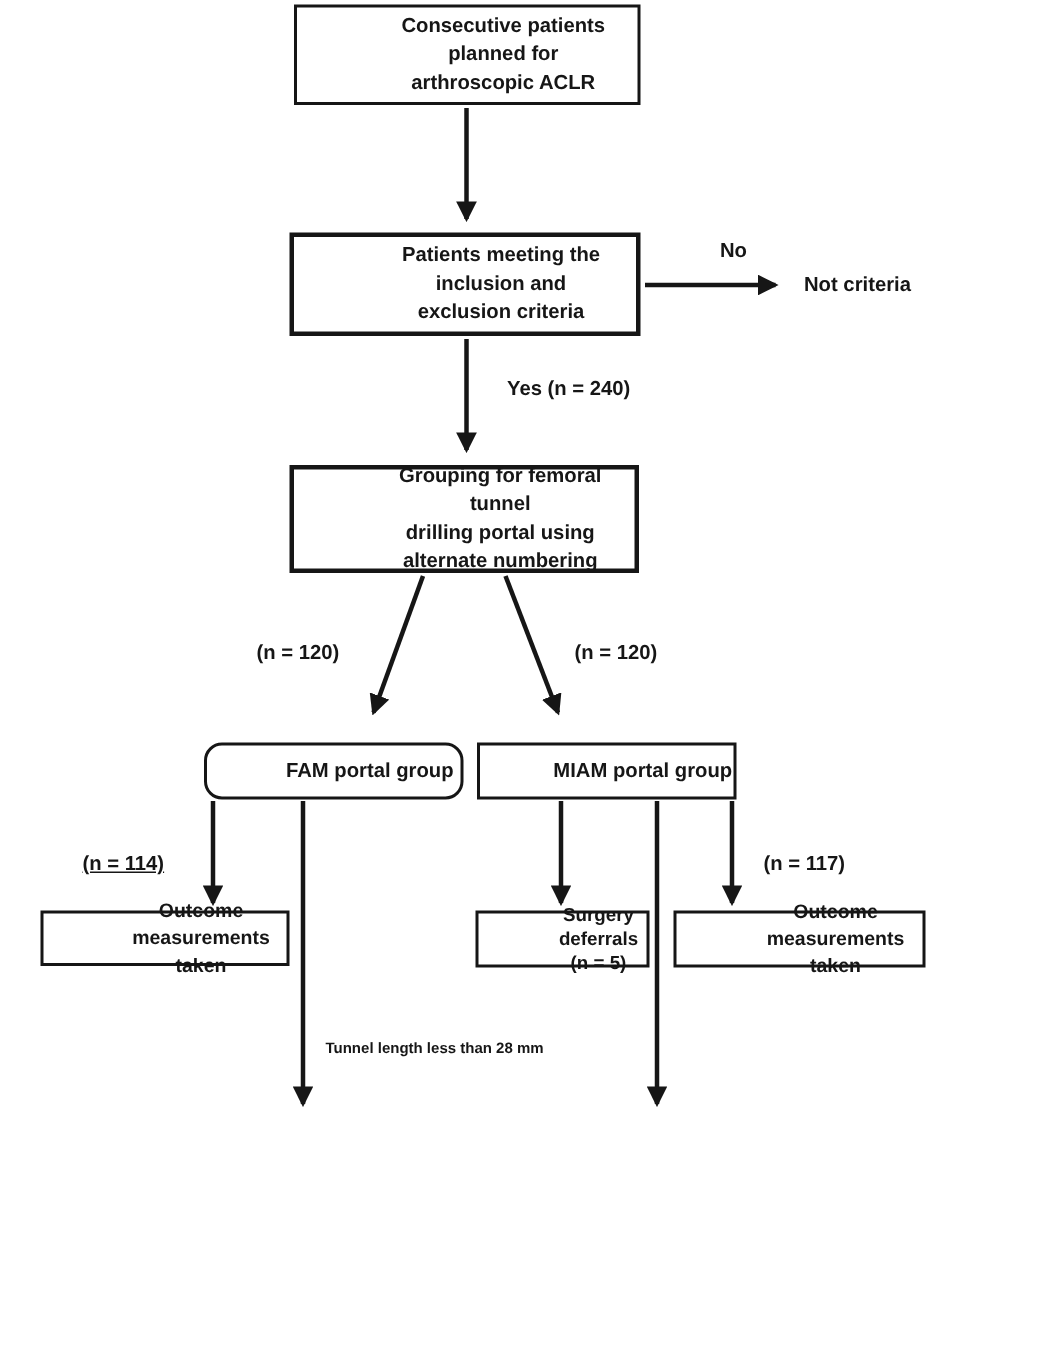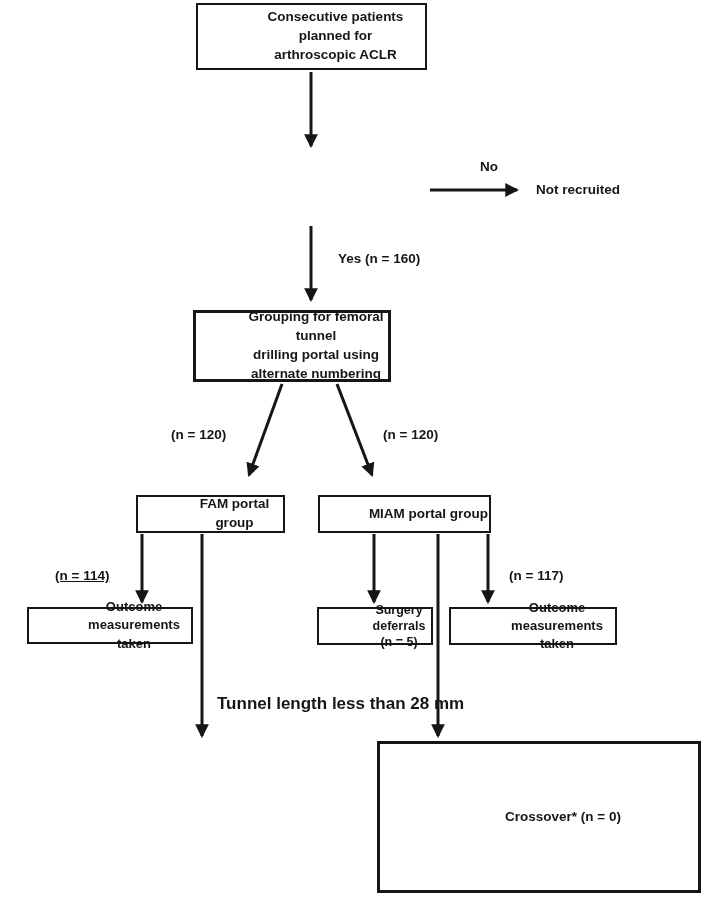--- a/index.html
+++ b/index.html
@@ -74,50 +74,51 @@
     <line x1="142" y1="534" x2="142" y2="602" marker-end="url(#ah)"></line>
     <line x1="202" y1="534" x2="202" y2="736" marker-end="url(#ah)"></line>
     <line x1="374" y1="534" x2="374" y2="602" marker-end="url(#ah)"></line>
     <line x1="438" y1="534" x2="438" y2="736" marker-end="url(#ah)"></line>
     <line x1="488" y1="534" x2="488" y2="602" marker-end="url(#ah)"></line>
   </svg>
 
   <div class="box" style="left:196px; top:3px; width:231px; height:67px;">Consecutive patients planned for
 arthroscopic ACLR</div>
 
+  <div class="box thick" style="left:193px; top:155px; width:234px; height:69px;">Patients meeting the inclusion and
+exclusion criteria</div>
 
-  <div class="box thick" style="left:193px; top:310px; width:198px; height:72px;">Grouping for femoral tunnel
+  <div class="box thick" style="left:193px; top:310px; width:233px; height:72px;">Grouping for femoral tunnel
 drilling portal using
 alternate numbering</div>
 
-  <div class="box" style="left:136px; top:495px; width:149px; height:38px;">FAM portal group</div>
+  <div class="box" style="left:136px; top:495px; width:173px; height:38px;border-radius:12px;">FAM portal group</div>
 
   <div class="box" style="left:318px; top:495px; width:173px; height:38px;">MIAM portal group</div>
 
   <div class="box" style="left:27px; top:607px; width:166px; height:37px; font-size:13px;">Outcome measurements
 taken</div>
 
   <div class="box" style="left:317px; top:607px; width:116px; height:38px; font-size:12.5px; line-height:1.3;">Surgery deferrals
 (n = 5)</div>
 
   <div class="box" style="left:449px; top:607px; width:168px; height:38px; font-size:13px;">Outcome measurements
 taken</div>
 
 
-  <div class="box thick" style="left:377px; top:741px; width:324px; height:152px;">Crossover* (n = 0)</div>
 
   <span class="flabel" style="left:480px; top:159px;">No</span>
 
-  <span class="flabel" style="left:536px; top:182px;">Not recruited</span>
+  <span class="flabel" style="left:536px; top:182px;">Not criteria</span>
 
-  <span class="flabel" style="left:338px; top:251px;">Yes (n = 160)</span>
+  <span class="flabel" style="left:338px; top:251px;">Yes (n = 240)</span>
 
   <span class="flabel" style="left:171px; top:427px;">(n = 120)</span>
 
   <span class="flabel" style="left:383px; top:427px;">(n = 120)</span>
 
   <span class="flabel" style="left:55px; top:568px;text-decoration:underline;">(n = 114)</span>
 
   <span class="flabel" style="left:509px; top:568px;">(n = 117)</span>
 
-  <span class="flabel" style="left:217px; top:694px; font-size:17px;">Tunnel length less than 28 mm</span>
+  <span class="flabel" style="left:217px; top:694px; font-size:10px;">Tunnel length less than 28 mm</span>
 
 </div>
 
 </body></html>

